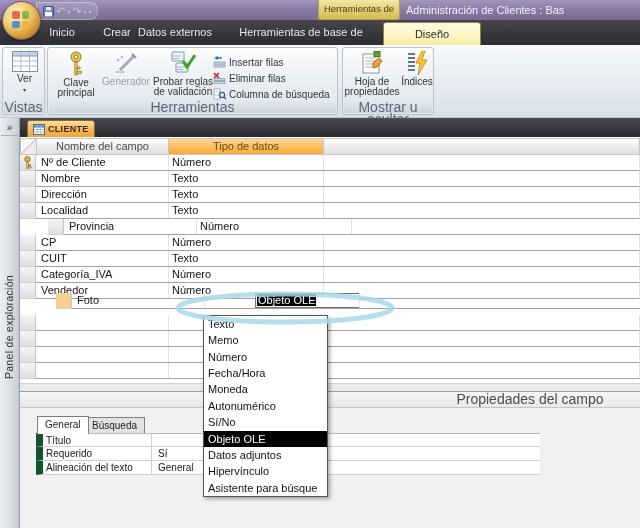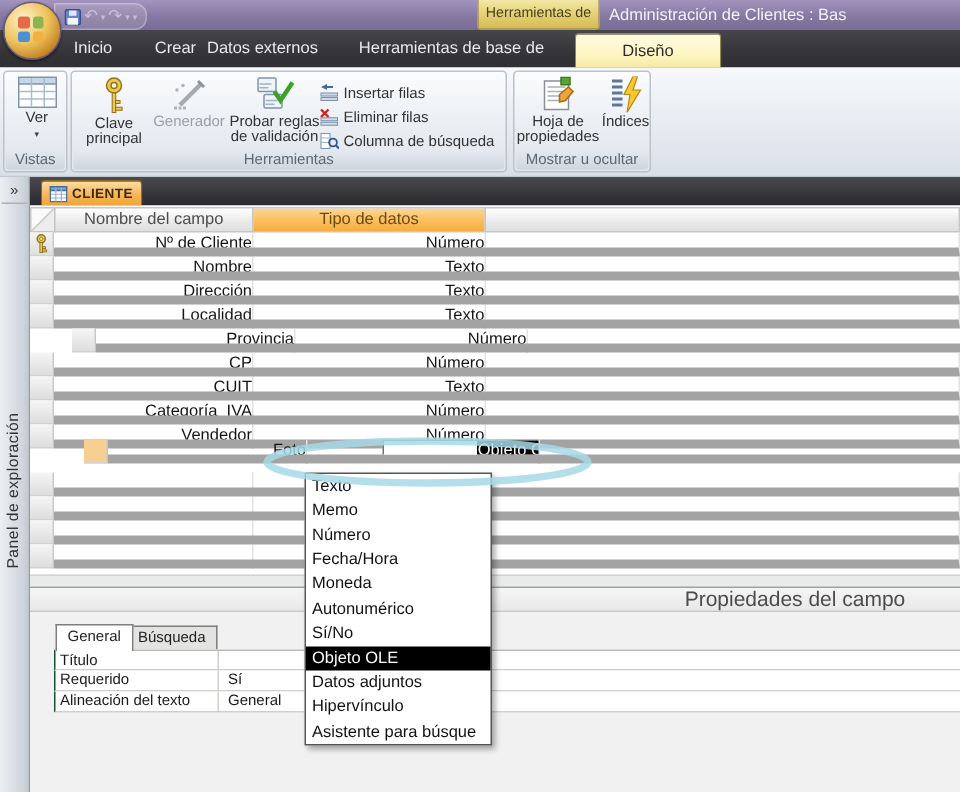--- a/index.html
+++ b/index.html
@@ -33,21 +33,21 @@
   .rtab-active{position:absolute;top:2px;height:23px;line-height:22px;text-align:center;
     font-size:11px;color:#2c2c2c;background:linear-gradient(#fefbe2,#fdf6c3 60%,#f6e9a4);
     border:1px solid #8d8657;border-bottom:none;border-radius:3px 3px 0 0;box-sizing:border-box;}
   
   .ribbon{position:absolute;left:0;top:45px;width:640px;height:73px;
     background:linear-gradient(#f7f9fb,#e6ebf1 55%,#d9e0e8);border-bottom:1px solid #c2c8d0;box-sizing:border-box;}
   .rgroup{position:absolute;top:2px;height:68px;background:linear-gradient(#fbfcfd,#eaeef3 55%,#e0e6ed);
     border:1px solid #bcc3cb;border-radius:3px;box-sizing:border-box;}
   .glabel{position:absolute;left:1px;right:1px;bottom:1px;height:12px;
     background:linear-gradient(#e3e8ee,#ced6df);border-radius:0 0 2px 2px;
-    font-size:10px;color:#5c6875;text-align:center;line-height:12px;}
+    font-size:14px;color:#5c6875;text-align:center;line-height:12px;}
   .bigbtn{position:absolute;top:3px;display:flex;flex-direction:column;align-items:center;
     font-size:10px;line-height:10px;color:#333;text-align:center;}
   .bigbtn .blabel{margin-top:2px;}
   .bigbtn .caret{font-size:6px;color:#444;margin-top:1px;}
   .disabled{color:#9aa0a6;}
   .sbtn{position:absolute;left:0;height:15px;display:flex;align-items:flex-end;gap:3px;
     font-size:10px;color:#333;white-space:nowrap;}
   
   .doctabbar{position:absolute;left:20px;top:118px;width:620px;height:19px;
     background:linear-gradient(#4b4a50,#323136 70%,#2c2b30);}
@@ -68,42 +68,42 @@
   .hcorner{left:0;width:17px;background:linear-gradient(135deg,#fafafa 46%,#bfbfbf 50%,#ededed 54%);}
   .hname{left:16px;width:133px;background:linear-gradient(#ffffff,#e9e9e9 60%,#dfdfdf);}
   .htype{left:148px;width:156px;background:linear-gradient(#fdd795,#f9bc58 60%,#f5ad3e);color:#6b4a12;}
   .hrest{left:303px;width:317px;background:linear-gradient(#ffffff,#e9e9e9 60%,#dfdfdf);}
   .frow{position:absolute;left:0;width:620px;height:16px;font-size:11px;color:#141414;}
   .sel{position:absolute;left:0;top:0;width:16px;height:16px;box-sizing:border-box;
     background:linear-gradient(#f5f5f5,#dedede);border-right:1px solid #c6c6c6;border-bottom:1px solid #d2d2d2;
     display:flex;align-items:center;justify-content:center;}
   .sel-active{background:#f8cf92;}
   .cell{position:absolute;top:0;height:16px;box-sizing:border-box;line-height:15px;
-    border-right:1px solid #e2e2e2;border-bottom:6px solid #a3a3a3;overflow:hidden;white-space:nowrap;text-align:right;}
+    border-right:1px solid #e2e2e2;border-bottom:1px solid #a3a3a3;overflow:hidden;white-space:nowrap;}
   .cname{left:16px;width:133px;padding-left:5px;}
   .ctype{left:148px;width:156px;padding-left:4px;}
   .crest{left:303px;width:317px;}
   .combo{position:absolute;left:51px;top:0;width:124px;height:15px;background:#fff;
     border:1px solid #6f6f6f;box-sizing:border-box;display:flex;}
   .combo-text{flex:1;padding:0 1px;line-height:12px;overflow:hidden;white-space:nowrap;}
   .combo-text .hl{background:#000;color:#fff;padding:0 1px;}
   .sepband{position:absolute;left:0;top:246px;width:620px;height:8px;background:#e9eaea;border-top:1px solid #d2d2d2;box-sizing:border-box;}
   
   .prop-caption{position:absolute;left:20px;top:391px;width:620px;height:17px;box-sizing:border-box;
     background:linear-gradient(#f5f5f5,#e8e8e8);border-top:1px solid #9e9e9e;border-bottom:1px solid #c6c6c6;}
   .prop-caption span{position:absolute;left:410px;width:200px;text-align:center;
     font-size:14px;color:#4c4c4c;line-height:14px;}
   .prop-panel{position:absolute;left:20px;top:408px;width:620px;height:120px;background:#f0f1f0;}
   .ptab{position:absolute;top:9px;height:16px;box-sizing:border-box;padding:0 7px;
     font-size:10px;line-height:15px;color:#222;background:#e3e3e1;
     border:1px solid #7e7e7e;border-bottom:none;}
   .ptab-active{background:#fff;top:8px;height:18px;z-index:2;}
   #prop-grid{position:absolute;left:16px;top:25px;width:604px;}
-  .prow{position:absolute;left:0;width:604px;height:14px;background:#fff;box-sizing:border-box;
-    border-bottom:1px solid #ccd1cc;border-left:1px solid #14532d;}
+  .prow{position:absolute;left:0;width:504px;height:14px;background:#fff;box-sizing:border-box;
+    border-bottom:1px solid #ccd1cc;border-left:7px solid #14532d;}
   .prow:first-child{border-top:1px solid #b8bdb8;}
   .pcell{position:absolute;top:0;height:13px;font-size:10px;line-height:13px;color:#1a1a1a;
     overflow:hidden;white-space:nowrap;box-sizing:border-box;}
   .plabel{left:0;width:109px;border-right:1px solid #ccd1cc;padding-left:3px;}
   .pvalue{left:109px;right:0;padding-left:6px;}
   
   #type-dropdown{position:absolute;left:203px;top:315px;width:125px;height:182px;z-index:20;
     background:#fff;border:1px solid #555;box-shadow:2px 2px 4px rgba(0,0,0,.35);
     display:grid;grid-template-rows:repeat(11,1fr);font-size:11px;color:#111;box-sizing:border-box;}
   .dd-item{padding-left:4px;line-height:16px;white-space:nowrap;overflow:hidden;}

